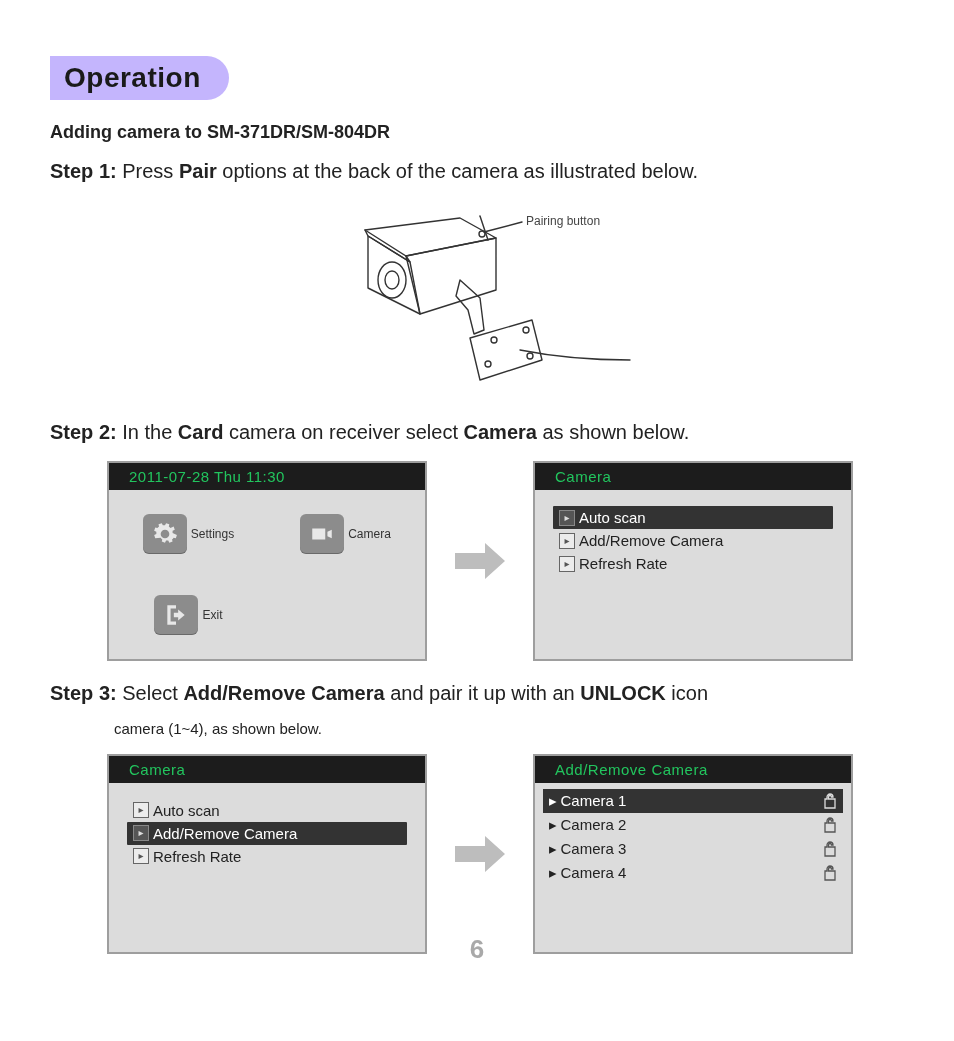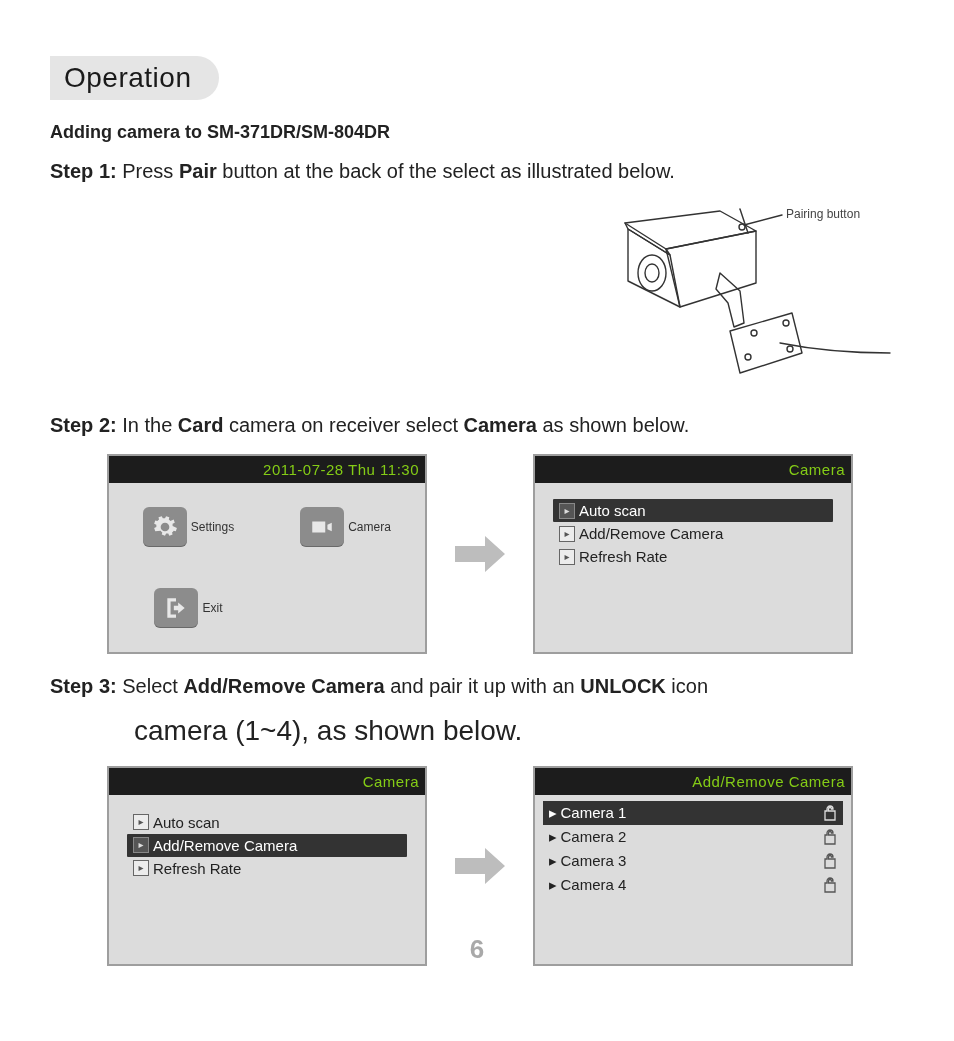--- a/index.html
+++ b/index.html
@@ -12,51 +12,51 @@
     color: #222;
   }
   .page {
     padding: 56px 44px 10px 50px;
     position: relative;
     height: calc(1041px - 66px);
     box-sizing: border-box;
   }
   .section-tab {
     display: inline-block;
-    background: #e5e5e5;
+    background: #c4b5fd;
     border-radius: 0 22px 22px 0;
     padding: 6px 28px 6px 14px;
     font-size: 28px;
-    font-weight: 400;
+    font-weight: 700;
     letter-spacing: .5px;
     color: #1a1a1a;
     margin-bottom: 14px;
   }
   .sub-heading {
     font-size: 18px;
     font-weight: 700;
     margin: 8px 0 14px 0;
   }
   .step-line {
     font-size: 20px;
     line-height: 1.45;
     margin: 6px 0 10px 0;
   }
   .step-line .b { font-weight: 700; text-align: center; }
   .indent-cont {
-    margin-left: 84px;
-    font-size: 28px;
+    margin-left: 64px;
+    font-size: 15px;
     line-height: 1.45;
   }
 
   
   .cam-wrap {
     display: flex;
-    justify-content: flex-end;
-    margin: 17px 0 18px 0;
+    justify-content: center;
+    margin: 24px 0 18px 0;
   }
   .cam-svg { width: 340px; height: 190px; }
   .cam-label {
     font-size: 12px;
     fill: #444;
     font-family: Arial, sans-serif;
   }
 
   
   .ui-row {
@@ -76,24 +76,24 @@
     height: 200px;
     background: #dcdcdc;
     border: 2px solid #9e9e9e;
     box-shadow: 0 1px 0 #7d7d7d inset;
     box-sizing: border-box;
     display: flex;
     flex-direction: column;
   }
   .panel-header {
     background: #1c1c1c;
-    color: #84cc16;
+    color: #22c55e;
     font-size: 15px;
-    text-align: right;
-    padding: 5px 6px;
+    text-align: left;
+    padding: 5px 20px;
     letter-spacing: .5px;
   }
   .panel-body {
     flex: 1;
     padding: 10px 14px;
     box-sizing: border-box;
   }
 
   
   .menu-grid {
@@ -202,21 +202,21 @@
 <body>
 
 <div class="page">
 
   <div class="section-tab">Operation</div>
 
   <div class="sub-heading">Adding camera to SM-371DR/SM-804DR</div>
 
   
   <div class="step-line">
-    <span class="b">Step 1:</span><span> Press </span><span class="b">Pair</span><span> button at the back of the select as illustrated below.</span>
+    <span class="b">Step 1:</span><span> Press </span><span class="b">Pair</span><span> options at the back of the camera as illustrated below.</span>
   </div>
 
   
   <div class="cam-wrap">
     <svg class="cam-svg" viewBox="0 0 340 190">
       <g fill="none" stroke="#333" stroke-width="1.4" stroke-linejoin="round" stroke-linecap="round">
 
         <path d="M170 6 L178 30"></path>
 
         <path d="M55 20 L150 8 L186 28 L96 46 Z"></path>

